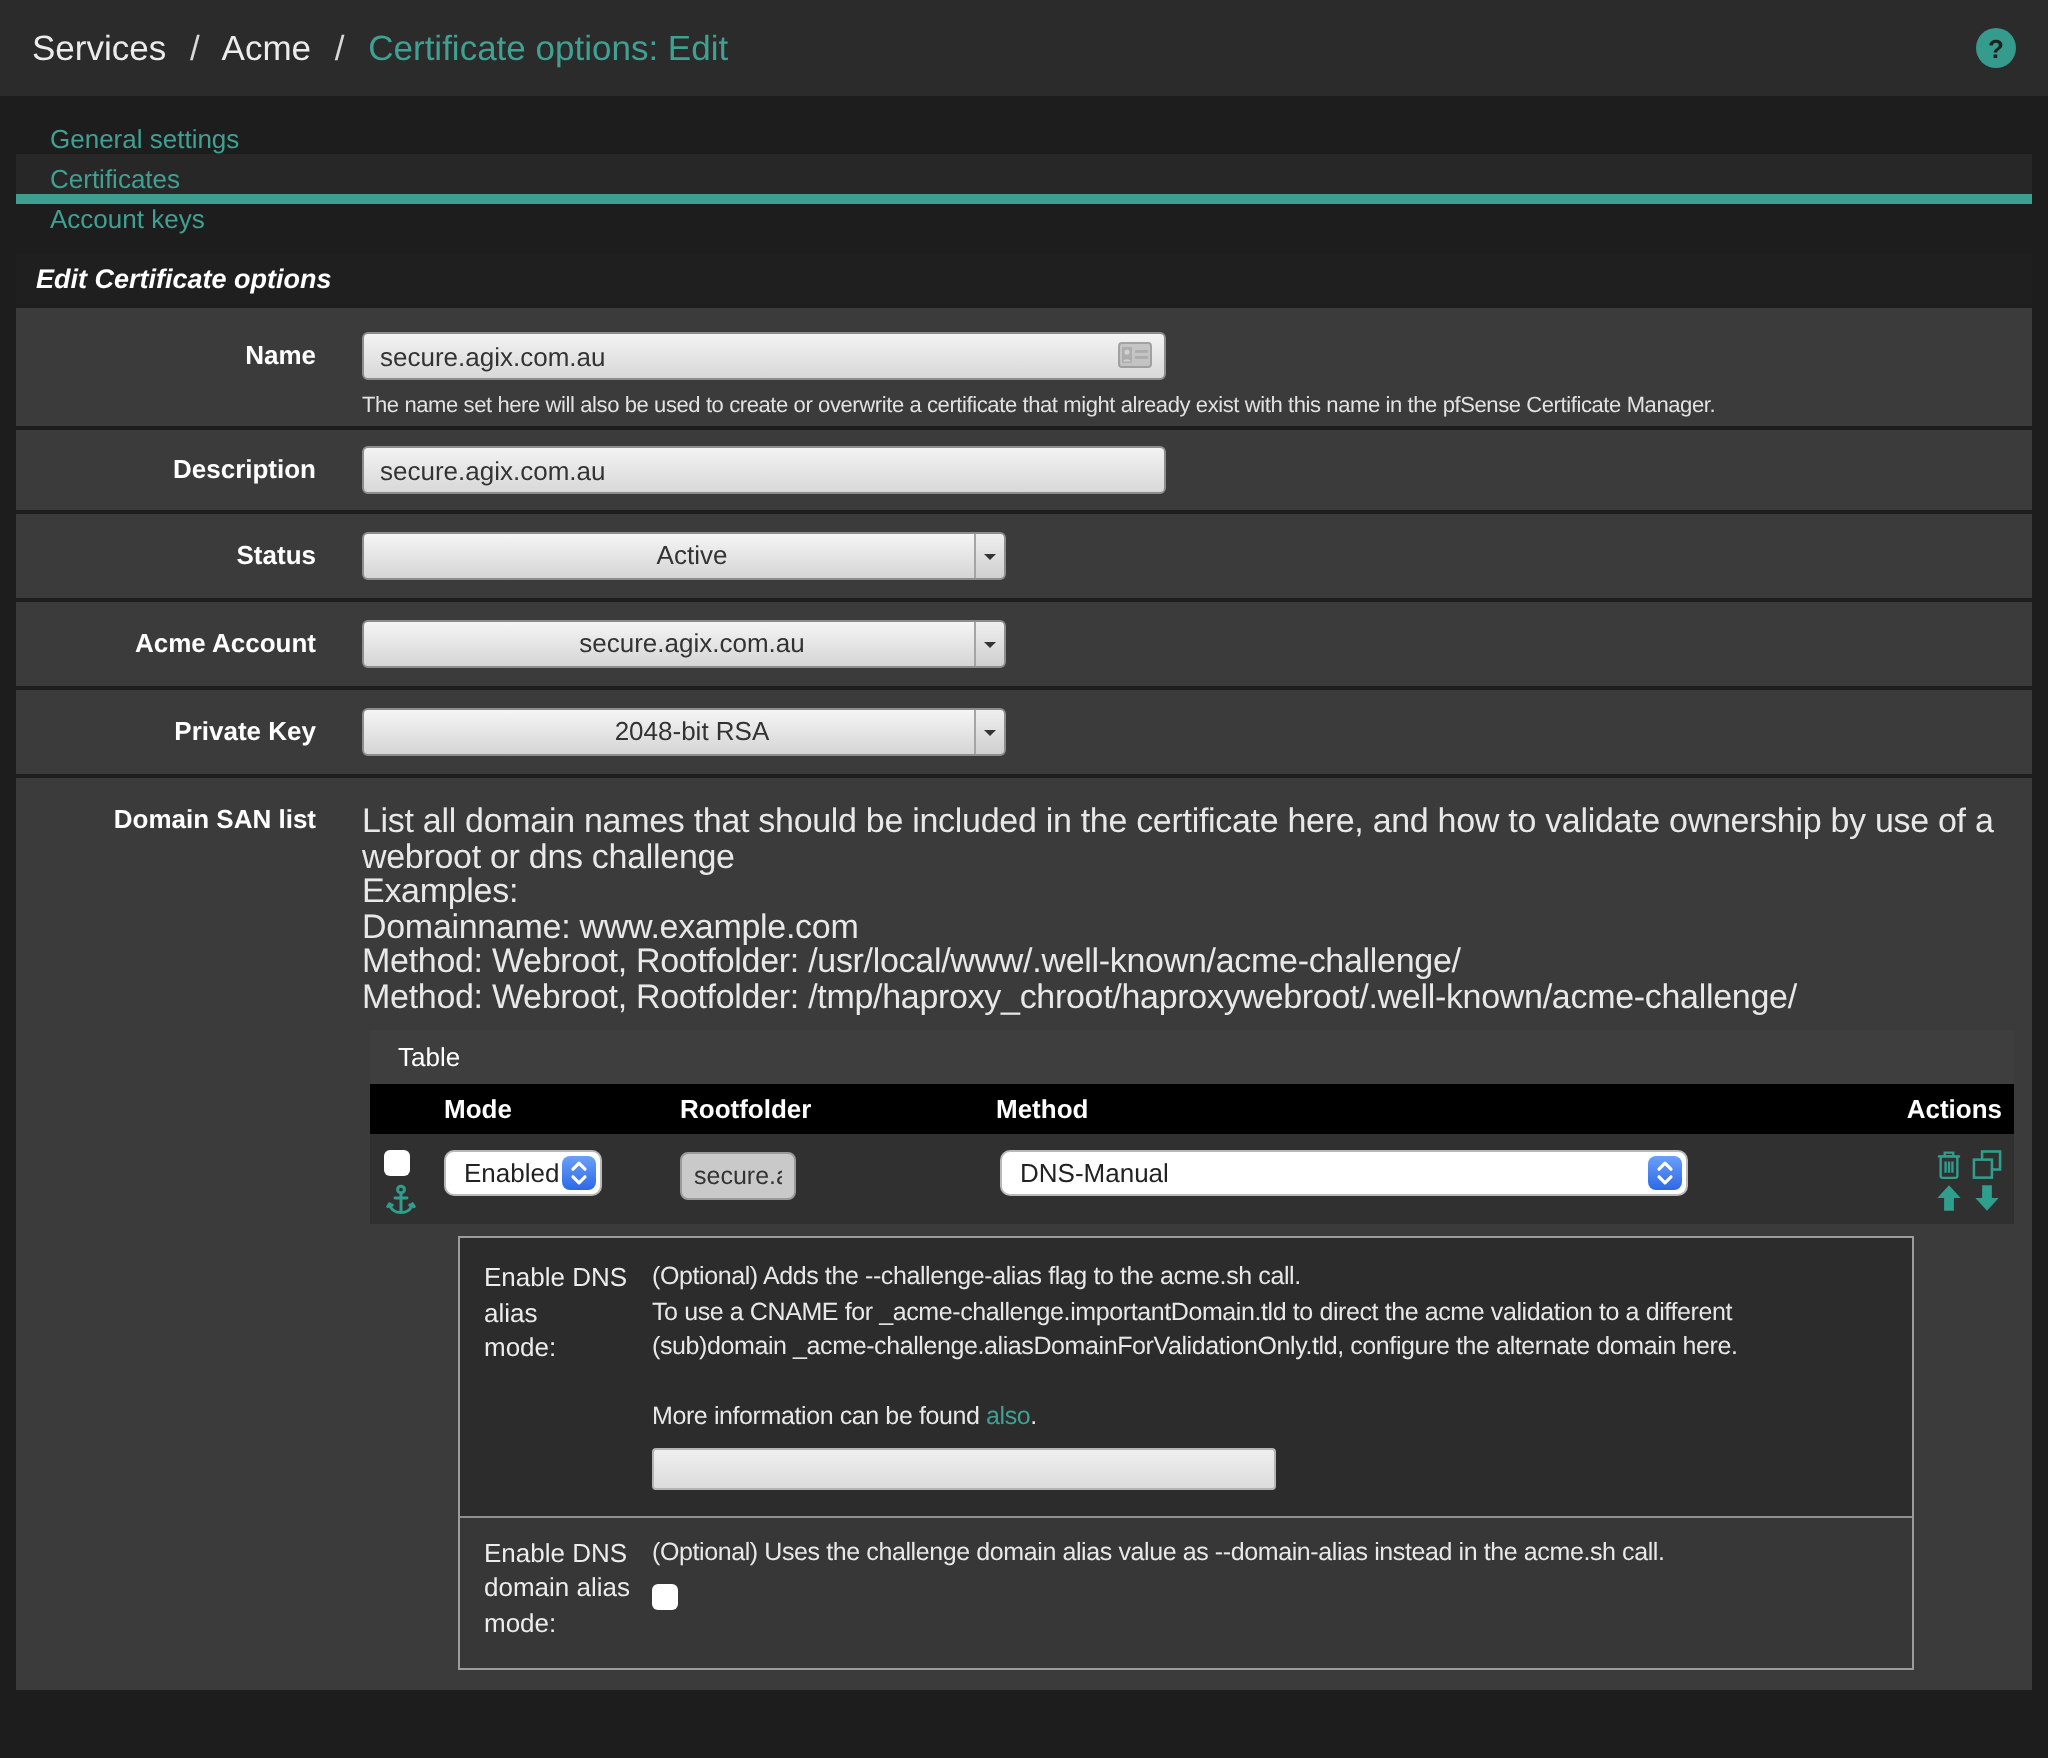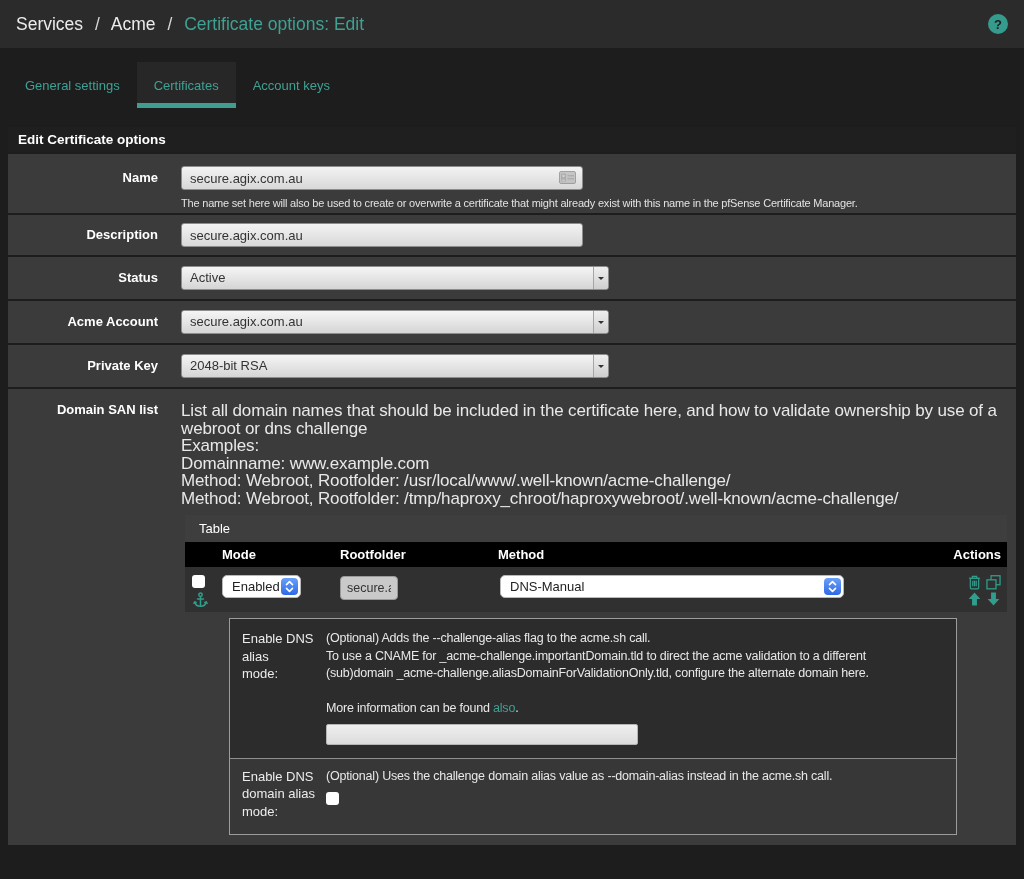--- a/index.html
+++ b/index.html
@@ -21,35 +21,35 @@
   .crumbs .sep { margin:0 7px; color:#d8d8d8; }
   .crumbs .current { color:#3fa193; }
   .help-circle {
     width:20px; height:20px; border-radius:50%;
     background:#359b8c; color:#20201f;
     font-size:13px; font-weight:bold;
     display:flex; align-items:center; justify-content:center;
     cursor:pointer;
   }
   
-  .tabs { display:flex; margin:14px 8px 0; height:46px; }
+  .tabs { display:flex; margin:14px 8px 0; height:46px;flex-direction:column; }
   .tab {
     display:flex; align-items:center; padding:0 17px;
     color:#3fa193; cursor:pointer;
   }
   .tab.active {
     background:#272727;
     border-bottom:5px solid #3f9e90;
     padding-top:5px;
   }
   
   .panel { margin:19px 8px 0; }
   .panel-header {
     background:#1f1f1f; color:#fff; font-weight:bold;
-    padding:5px 10px; font-size:13.5px;
+    padding:5px 10px; font-size:13.5px;font-style:italic;
   }
   .form-row {
     background:#3b3b3b; border-top:2px solid #1d1d1d;
     display:flex;
   }
   .flabel {
     width:150px; flex:none; text-align:right;
     color:#fff; font-weight:bold; padding-top:4px;
   }
   .fcontent { margin-left:23px; flex:1; min-width:0; }
@@ -65,25 +65,26 @@
     width:402px; height:24px;
     background:linear-gradient(180deg,#f3f3f3,#d8d8d8);
     border:1px solid #8d8d8d; border-radius:3px;
     padding:0 8px; font-size:13px; color:#333;
     font-family:"Liberation Sans", sans-serif;
     outline:none;
   }
   .text-input.with-icon { padding-right:28px; }
   .autofill-icon { position:absolute; right:7px; top:5px; opacity:.75; }
   .classic-select {
-    position:relative; width:428px; height:24px;
+    position:relative; width:322px; height:24px;
     background:linear-gradient(180deg,#f5f5f5,#d5d5d5);
     border:1px solid #8d8d8d; border-radius:3px;
     line-height:22px; padding-left:8px; color:#333;
     cursor:pointer;
+    text-align:center;
   }
   .cs-arrow {
     position:absolute; right:0; top:0; bottom:0; width:15px;
     border-left:1px solid #a5a5a5; border-radius:0 3px 3px 0;
     background:linear-gradient(180deg,#efefef,#cfcfcf);
     display:flex; align-items:center; justify-content:center;
   }
   .cs-arrow i {
     width:0; height:0;
     border:3.5px solid transparent; border-top-color:#333;

